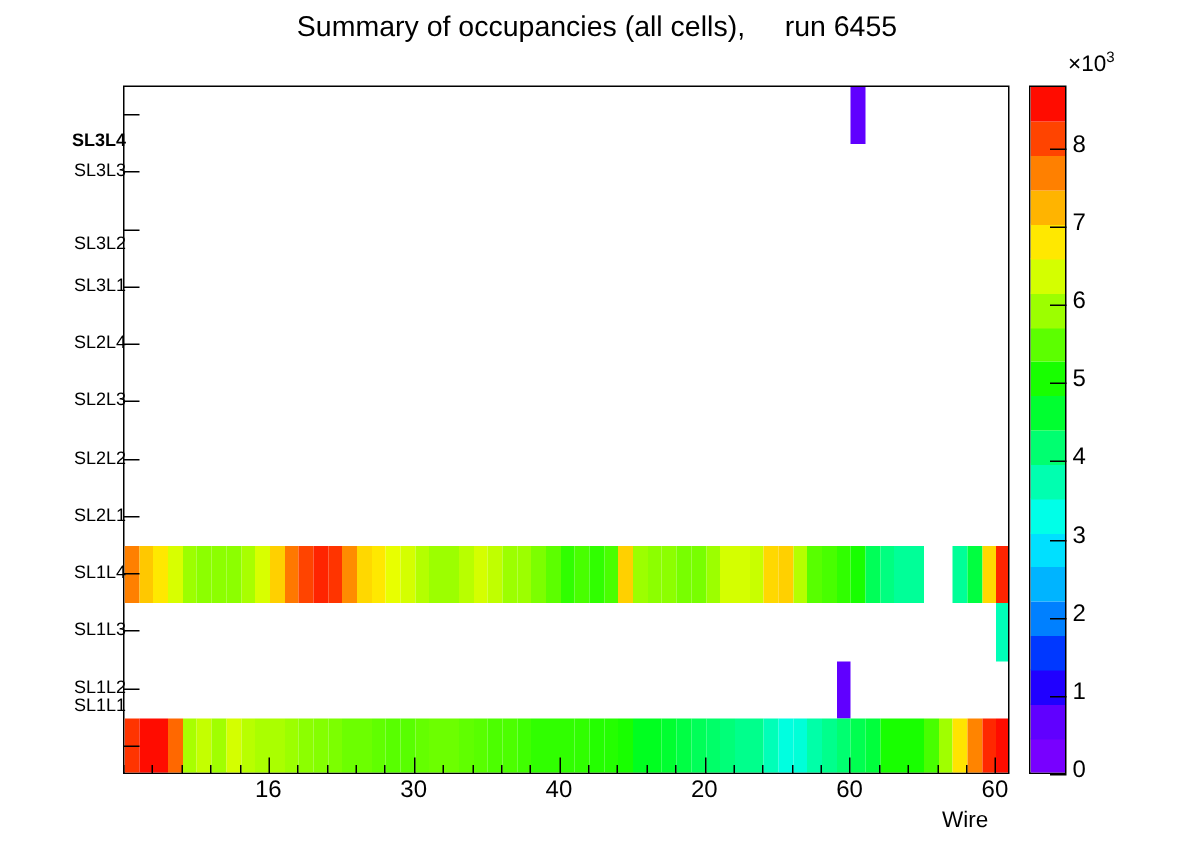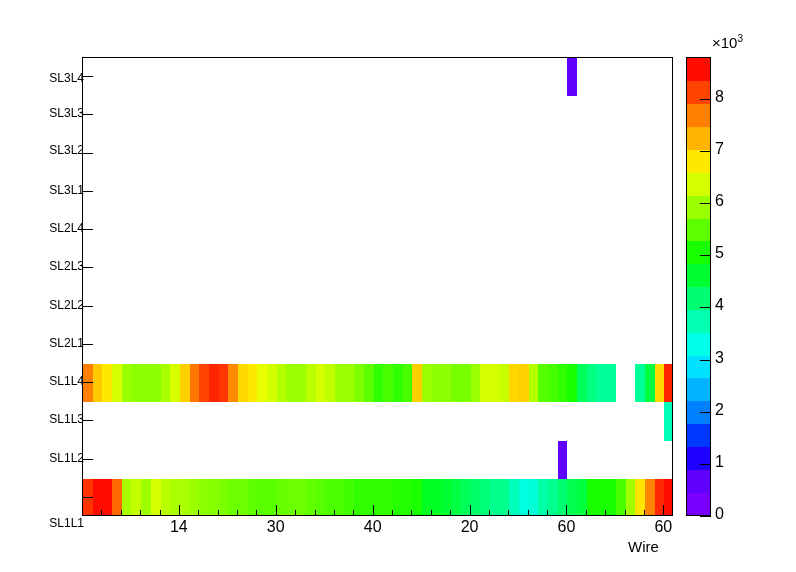--- a/index.html
+++ b/index.html
@@ -144,20 +144,21 @@
   #z-multiplier sup {
     font-size: 10px;
     vertical-align: super;
   }
 </style>
 </head>
 <body>
 
 <div id="canvas">
 
+  <div id="plot-title">Summary of occupancies (all cells),     run 6455</div>
 
   <div id="plot-frame">
     <div id="cell-layer">
         <div class="cell" style="left: 0px; width: 9.68852px; top: 306px; height: 38.25px; background: rgb(255, 128, 0);"></div>
         <div class="cell" style="left: 9.68852px; width: 9.68852px; top: 306px; height: 38.25px; background: rgb(255, 200, 0);"></div>
         <div class="cell" style="left: 19.377px; width: 9.68852px; top: 306px; height: 38.25px; background: rgb(255, 232, 0);"></div>
         <div class="cell" style="left: 29.0656px; width: 9.68852px; top: 306px; height: 38.25px; background: rgb(216, 255, 0);"></div>
         <div class="cell" style="left: 38.7541px; width: 9.68852px; top: 306px; height: 38.25px; background: rgb(156, 255, 0);"></div>
         <div class="cell" style="left: 48.4426px; width: 9.68852px; top: 306px; height: 38.25px; background: rgb(140, 255, 0);"></div>
         <div class="cell" style="left: 58.1311px; width: 9.68852px; top: 306px; height: 38.25px; background: rgb(140, 255, 0);"></div>
@@ -274,43 +275,43 @@
         <div class="cell" style="left: 552.246px; width: 9.68852px; top: 420.75px; height: 38.25px; background: rgb(255, 228, 0);"></div>
         <div class="cell" style="left: 561.934px; width: 9.68852px; top: 420.75px; height: 38.25px; background: rgb(255, 132, 0);"></div>
         <div class="cell" style="left: 571.623px; width: 9.68852px; top: 420.75px; height: 38.25px; background: rgb(255, 40, 0);"></div>
         <div class="cell" style="left: 581.311px; width: 9.68852px; top: 420.75px; height: 38.25px; background: rgb(255, 12, 0);"></div>
         <div class="cell" style="left: 484.426px; width: 9.68852px; top: 0px; height: 38.25px; background: rgb(96, 0, 255);"></div>
       </div>
   </div>
 
   <div id="y-axis">
       <div class="ytick-line" style="top: 496.875px;"></div>
-      <div class="ytick-label" style="top: 516px; text-align: center;">SL1L1</div>
+      <div class="ytick-label" style="top: 463px; text-align: center;">SL1L1</div>
       <div class="ytick-line" style="top: 458.625px;"></div>
       <div class="ytick-label" style="top: 450.625px;">SL1L2</div>
       <div class="ytick-line" style="top: 420.375px;"></div>
       <div class="ytick-label" style="top: 412.375px;">SL1L3</div>
       <div class="ytick-line" style="top: 382.125px;"></div>
       <div class="ytick-label" style="top: 374.125px;">SL1L4</div>
       <div class="ytick-line" style="top: 343.875px;"></div>
       <div class="ytick-label" style="top: 335.875px;">SL2L1</div>
       <div class="ytick-line" style="top: 305.625px;"></div>
       <div class="ytick-label" style="top: 297.625px;">SL2L2</div>
       <div class="ytick-line" style="top: 267.375px;"></div>
       <div class="ytick-label" style="top: 259.375px;">SL2L3</div>
       <div class="ytick-line" style="top: 229.125px;"></div>
       <div class="ytick-label" style="top: 221.125px;">SL2L4</div>
       <div class="ytick-line" style="top: 190.875px;"></div>
       <div class="ytick-label" style="top: 182.875px;">SL3L1</div>
       <div class="ytick-line" style="top: 152.625px;"></div>
-      <div class="ytick-label" style="top: 143px;">SL3L2</div>
+      <div class="ytick-label" style="top: 155px;">SL3L2</div>
       <div class="ytick-line" style="top: 114.375px;"></div>
       <div class="ytick-label" style="top: 106.375px;">SL3L3</div>
       <div class="ytick-line" style="top: 76.125px;"></div>
-      <div class="ytick-label" style="top: 71px;">SL3L4</div>
+      <div class="ytick-label" style="top: 86px; font-weight: bold;">SL3L4</div>
     </div>
   <div id="x-axis">
       <div class="xtick-minor" style="left: 82px;"></div>
       <div class="xtick-minor" style="left: 101.377px;"></div>
       <div class="xtick-minor" style="left: 120.754px;"></div>
       <div class="xtick-minor" style="left: 140.131px;"></div>
       <div class="xtick-minor" style="left: 159.508px;"></div>
       <div class="xtick-minor" style="left: 198.262px;"></div>
       <div class="xtick-minor" style="left: 217.639px;"></div>
       <div class="xtick-minor" style="left: 237.016px;"></div>
@@ -325,21 +326,21 @@
       <div class="xtick-minor" style="left: 450.164px;"></div>
       <div class="xtick-minor" style="left: 488.918px;"></div>
       <div class="xtick-minor" style="left: 508.295px;"></div>
       <div class="xtick-minor" style="left: 527.672px;"></div>
       <div class="xtick-minor" style="left: 547.049px;"></div>
       <div class="xtick-minor" style="left: 585.803px;"></div>
       <div class="xtick-minor" style="left: 605.18px;"></div>
       <div class="xtick-minor" style="left: 624.557px;"></div>
       <div class="xtick-minor" style="left: 643.934px;"></div>
       <div class="xtick-major" style="left: 178.885px;"></div>
-      <div class="xtick-label" style="left: 158.885px;">14</div>
+      <div class="xtick-label" style="left: 158.885px;">16</div>
       <div class="xtick-major" style="left: 275.77px;"></div>
       <div class="xtick-label" style="left: 255.77px;">30</div>
       <div class="xtick-major" style="left: 372.656px;"></div>
       <div class="xtick-label" style="left: 352.656px;">40</div>
       <div class="xtick-major" style="left: 469.541px;"></div>
       <div class="xtick-label" style="left: 449.541px;">20</div>
       <div class="xtick-major" style="left: 566.426px;"></div>
       <div class="xtick-label" style="left: 546.426px;">60</div>
       <div class="xtick-major" style="left: 663.311px;"></div>
       <div class="xtick-label" style="left: 643.311px;">60</div>

